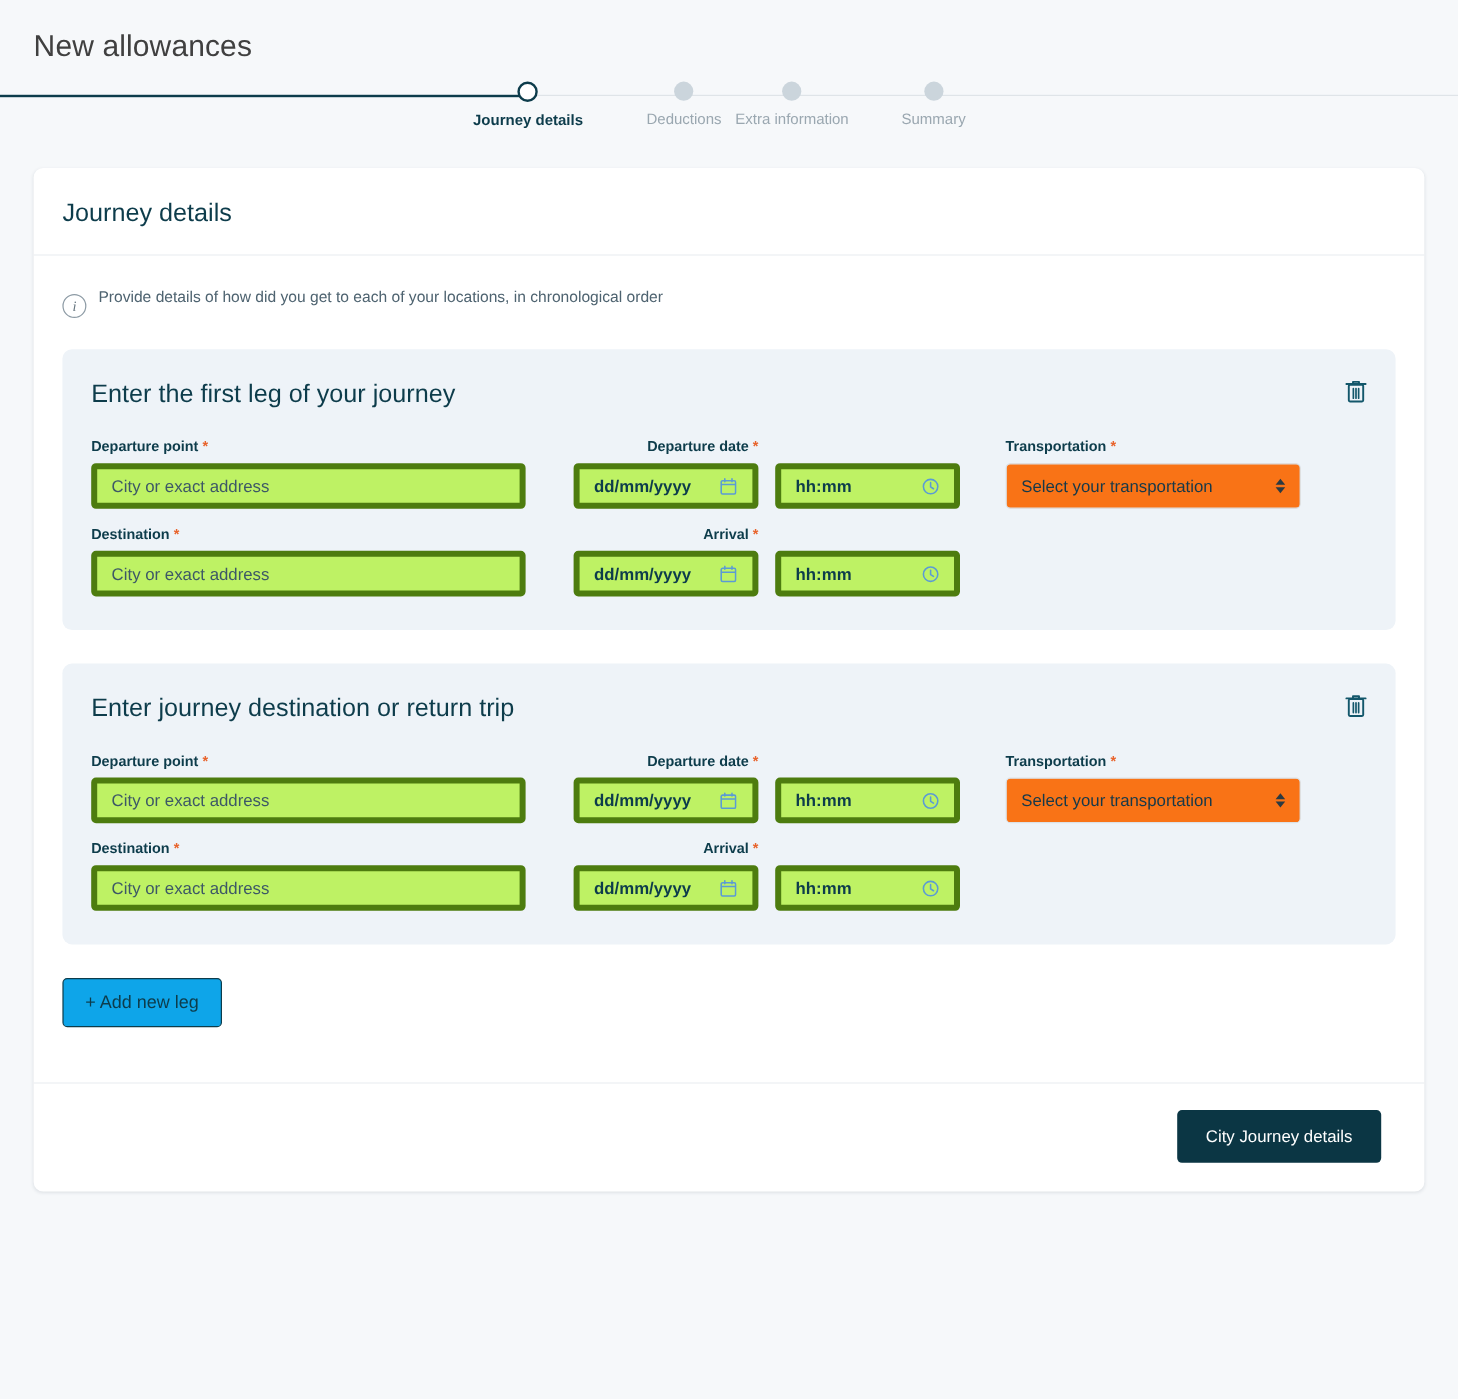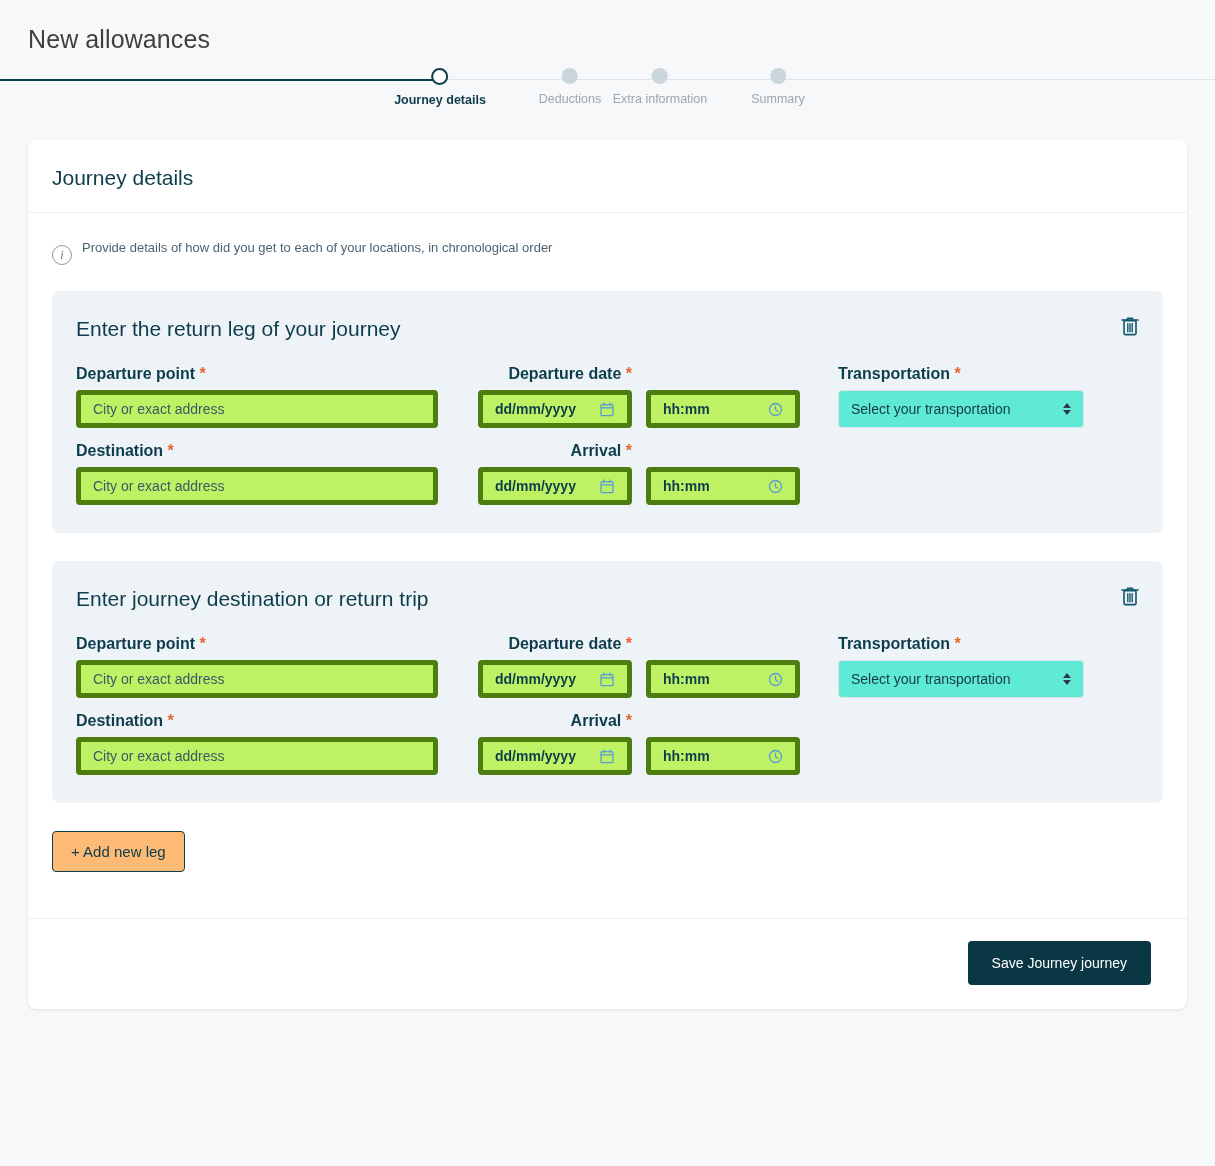--- a/index.html
+++ b/index.html
@@ -168,21 +168,21 @@
   .field-row {
     display: flex;
     align-items: flex-start;
     gap: 0;
     margin-bottom: 14px;
   }
   .field-row:last-child { margin-bottom: 0; }
 
   .field { display: flex; flex-direction: column; }
   .field-label {
-    font-size: 16px;
+    font-size: 12px;
     font-weight: 700;
     color: #0d3c4b;
     margin-bottom: 7px;
     white-space: nowrap;
   }
   .req { color: #e8642d; font-weight: 700; }
 
   .col-place { width: 362px; margin-right: 40px; }
   .col-date  { width: 154px; margin-right: 14px; align-items: flex-end; }
   .col-time  { width: 154px; margin-right: 38px; }
@@ -213,21 +213,21 @@
     display: flex;
     align-items: center;
     justify-content: center;
     width: 16px;
     height: 16px;
   }
 
   .select-box {
     position: relative;
     height: 38px;
-    background: #5eead4;
+    background: #f97316;
     border: 1px solid #dbe1e6;
     border-radius: 4px;
     display: flex;
     align-items: center;
     padding: 0 12px;
     width: 100%;
   }
   .select-text { font-size: 14px; color: #16394a; flex: 1; }
   .select-arrows {
     display: flex;
@@ -244,21 +244,21 @@
   .tri-down {
     width: 0; height: 0;
     border-left: 4px solid transparent;
     border-right: 4px solid transparent;
     border-top: 5px solid #2b3a42;
   }
 
   
   .add-leg-wrap { padding: 0 0 46px 0; }
   .add-leg-btn {
-    background: #fdba74;
+    background: #0ea5e9;
     border: 1px solid #0d3c4b;
     border-radius: 4px;
     color: #0d3c4b;
     font-size: 15px;
     font-family: "Liberation Sans", sans-serif;
     padding: 11px 18px;
     cursor: pointer;
   }
 
   
@@ -318,21 +318,21 @@
   <div class="card-body">
 
     <div class="info-row">
       <div class="info-icon">i</div>
       <div>
         <div class="info-text-line">Provide details of how did you get to each of your locations, in chronological order</div>
       </div>
     </div>
 
     <div class="leg">
-      <div class="leg-title">Enter the return leg of your journey</div>
+      <div class="leg-title">Enter the first leg of your journey</div>
       <button class="delete-btn">
         <svg width="20" height="22" viewBox="0 0 20 22" fill="none">
           <path d="M2 5h16" stroke="#13576b" stroke-width="1.6" stroke-linecap="round"></path>
           <path d="M7.5 5V3.2h5V5" stroke="#13576b" stroke-width="1.6" stroke-linejoin="round"></path>
           <rect x="4" y="5.6" width="12" height="14" rx="1" stroke="#13576b" stroke-width="1.6"></rect>
           <path d="M7.8 8.8v8M10 8.8v8M12.2 8.8v8" stroke="#13576b" stroke-width="1.4" stroke-linecap="round"></path>
         </svg>
       </button>
 
       <div class="field-row">
@@ -548,15 +548,15 @@
       </div>
     </div>
 
     <div class="add-leg-wrap">
       <button class="add-leg-btn">+ Add new leg</button>
     </div>
 
   </div>
 
   <div class="card-footer">
-    <button class="save-btn">Save Journey journey</button>
+    <button class="save-btn">City Journey details</button>
   </div>
 </div>
 
 </body></html>

